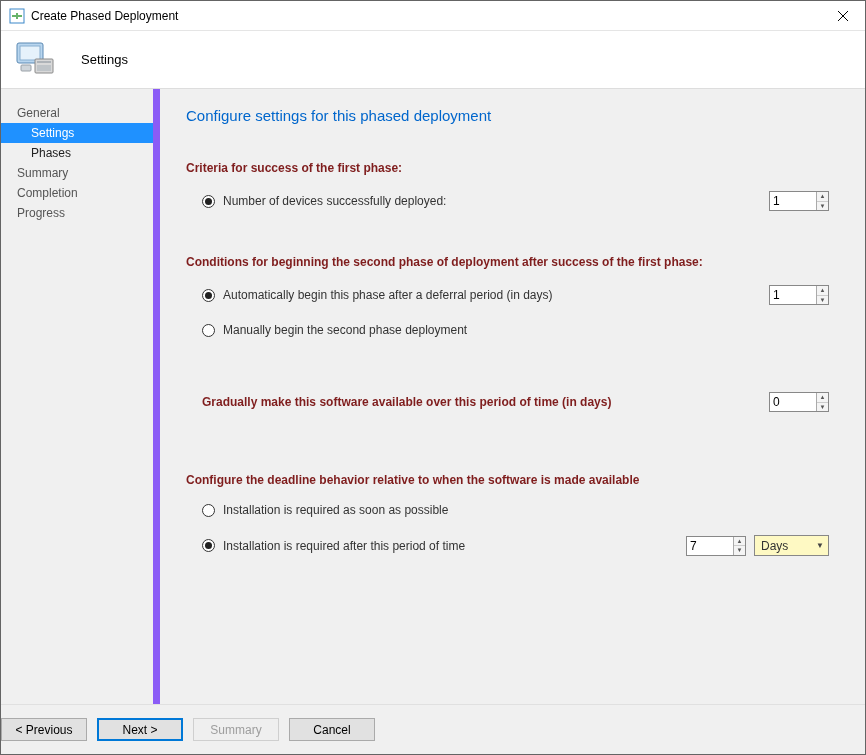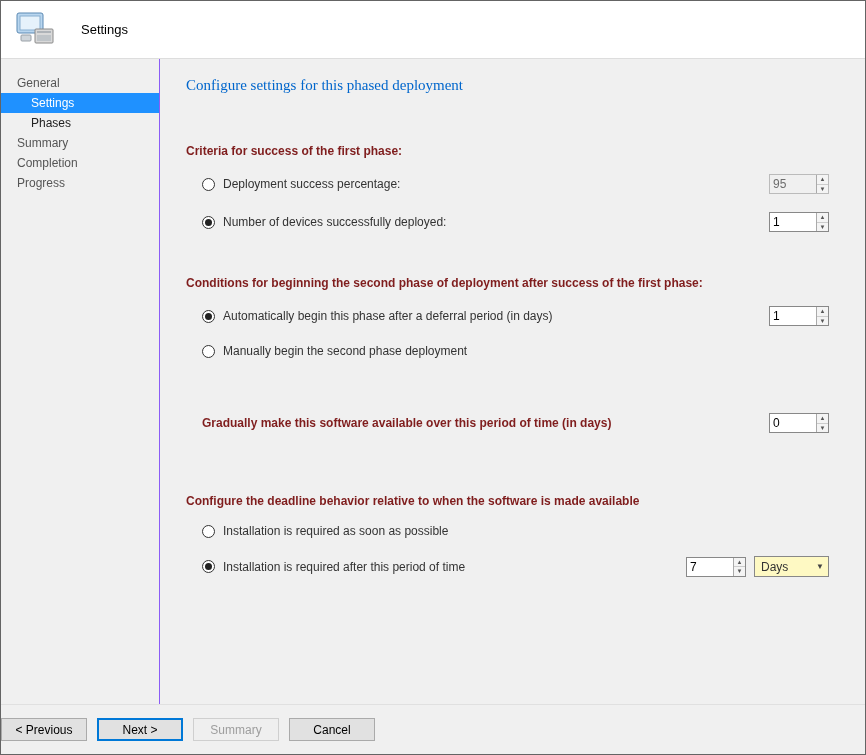--- a/index.html
+++ b/index.html
@@ -61,21 +61,21 @@
   
   .body-row {
     flex: 1 1 auto;
     display: flex;
     background: #f0f0f0;
     overflow: hidden;
   }
   .sidebar {
     width: 159px;
     background: #f0f0f0;
-    border-right: 1px solid #8b5cf6;
+    border-right: 7px solid #8b5cf6;
     padding-top: 14px;
   }
   .sidebar .item {
     padding: 3px 0 3px 16px;
     font-size: 12px;
     color: #555;
     cursor: default;
   }
   .sidebar .item.level2 { padding-left: 30px; color: #222; }
   .sidebar .item.selected {
@@ -87,22 +87,21 @@
   .content {
     flex: 1;
     background: #f0f0f0;
     padding: 18px 36px 10px 26px;
     position: relative;
   }
   .content .heading {
     color: #0066cc;
     font-size: 15px;
     font-weight: 400;
-    margin-bottom: 50px;
-    font-family: Liberation Serif, serif;
+    margin-bottom: 37px;
   }
 
   .section-label {
     font-size: 12px;
     color: #7f1d1d;
     margin-top: 10px;
     margin-bottom: 12px;
     font-weight: bold;
   }
 
@@ -221,20 +220,37 @@
     color: #9d9d9d;
     border-color: #cfcfcf;
     background: #efefef;
   }
 </style>
 </head>
 <body>
 
 <div class="outer">
 
+  <div class="titlebar">
+    <span class="app-icon">
+      <svg width="16" height="16" viewBox="0 0 16 16">
+        <rect x="1" y="1" width="14" height="14" fill="#fff" stroke="#3a87c9" stroke-width="1"></rect>
+        <rect x="3" y="7" width="4" height="2" fill="#67b36a"></rect>
+        <rect x="9" y="7" width="4" height="2" fill="#67b36a"></rect>
+        <rect x="7" y="5" width="2" height="6" fill="#67b36a"></rect>
+      </svg>
+    </span>
+    <span class="title">Create Phased Deployment</span>
+    <div class="close">
+      <svg width="10" height="10" viewBox="0 0 10 10">
+        <line x1="0" y1="0" x2="10" y2="10" stroke="currentColor" stroke-width="1"></line>
+        <line x1="10" y1="0" x2="0" y2="10" stroke="currentColor" stroke-width="1"></line>
+      </svg>
+    </div>
+  </div>
 
   <div class="wiz-header">
     <span class="computer-icon">
       <svg width="44" height="42" viewBox="0 0 44 42">
         <rect x="2" y="4" width="26" height="20" rx="2" fill="#b9d6ef" stroke="#5b89b3" stroke-width="1"></rect>
         <rect x="5" y="7" width="20" height="14" fill="#e6f2fb" stroke="#87aed0"></rect>
         <rect x="20" y="20" width="18" height="14" rx="1" fill="#d9d9d9" stroke="#8a8a8a"></rect>
         <rect x="22" y="22" width="14" height="2" fill="#aeb3b8"></rect>
         <rect x="22" y="26" width="14" height="6" fill="#bfc4c8"></rect>
         <rect x="6" y="26" width="10" height="6" rx="1" fill="#cfd5da" stroke="#9aa1a8"></rect>
@@ -252,32 +268,20 @@
       <div class="item">Summary</div>
       <div class="item">Completion</div>
       <div class="item">Progress</div>
     </div>
 
     <div class="content">
       <div class="heading">Configure settings for this phased deployment</div>
 
       <div class="section-label">Criteria for success of the first phase:</div>
 
-      <div class="option-row">
-        <span class="radio"></span>
-        <span class="opt-label">Deployment success percentage:</span>
-        <span class="spacer"></span>
-        <span class="spinner disabled">
-          <input disabled="" value="95" style="">
-          <span class="spin-btns">
-              <div>▲</div>
-              <div>▼</div>
-            </span>
-        </span>
-      </div>
 
       <div class="option-row">
         <span class="radio checked"></span>
         <span class="opt-label">Number of devices successfully deployed:</span>
         <span class="spacer"></span>
         <span class="spinner">
           <input value="1" style="">
           <span class="spin-btns">
               <div>▲</div>
               <div>▼</div>

